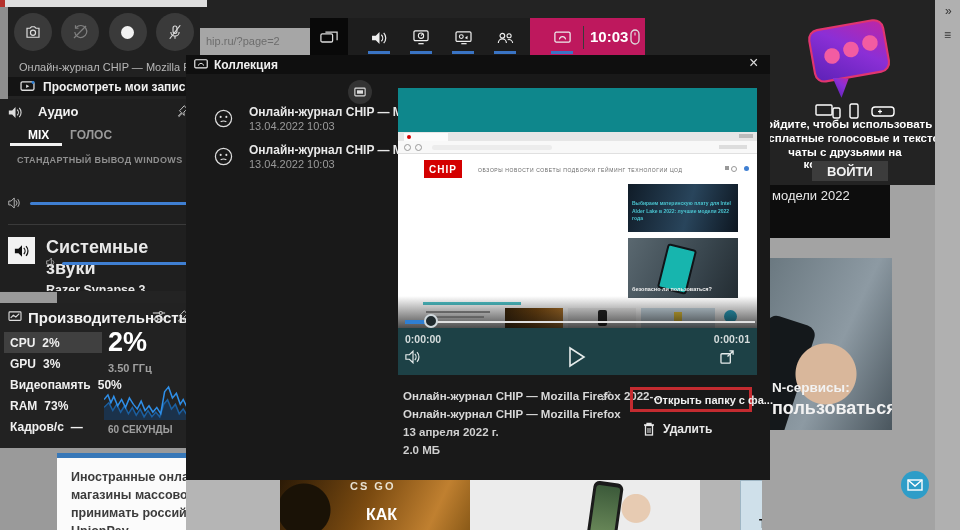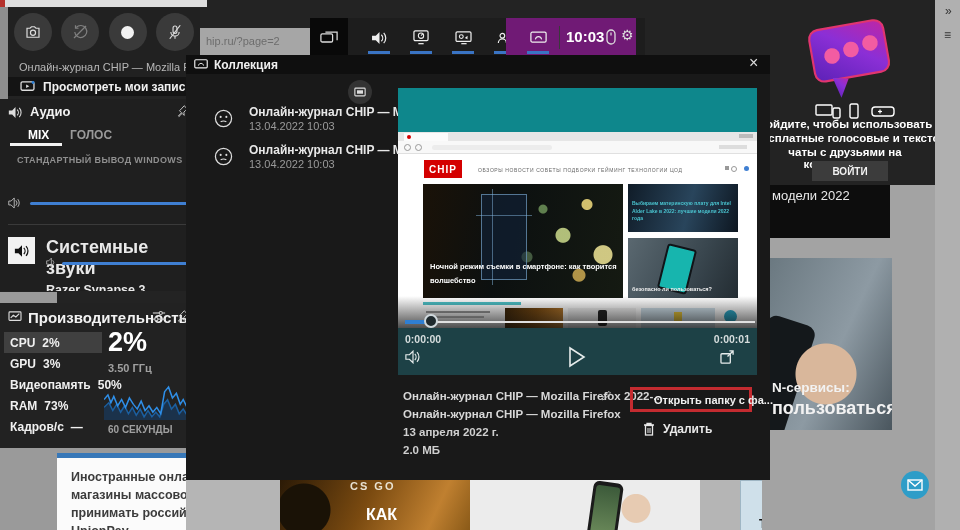--- a/index.html
+++ b/index.html
@@ -115,21 +115,21 @@
       <span style="margin-left:8px;font-size:12px;font-weight:bold;color:#f0f0f0;">Просмотреть мои записи</span>
     </div>
   </div>
 
   <div class="abs" style="left:0;top:99px;width:197px;height:192px;background:#1f1f1f;overflow:hidden;">
 
     <svg class="abs" style="left:8px;top:7px;" width="15" height="13" viewBox="0 0 18 15">
         <path d="M1 5v5h4l4 4V1L5 5z" fill="#ddd"></path>
         <path d="M11 4a5 5 0 0 1 0 7 M13.5 2a8 8 0 0 1 0 11" fill="none" stroke="#ddd" stroke-width="1.3"></path>
       </svg>
-    <div class="abs" style="left:30px;top:5px;font-size:13px;font-weight:bold;color:#f2f2f2;">Аудио</div>
+    <div class="abs" style="left:38px;top:5px;font-size:13px;font-weight:bold;color:#f2f2f2;">Аудио</div>
     <svg class="abs" style="left:176px;top:5px;" width="14" height="14" viewBox="0 0 24 24">
         <path d="M14 3l7 7-4.5 1-3 3 .5 5.5-3.5-3.5-5.5 5.5-1-1 5.5-5.5L6 11.5l3-3z" fill="none" stroke="#cfcfcf" stroke-width="1.6"></path>
       </svg>
     <div class="abs" style="left:28px;top:29px;font-size:12px;font-weight:bold;color:#fff;">MIX</div>
     <div class="abs" style="left:70px;top:29px;font-size:12px;font-weight:bold;color:#9a9a9a;">ГОЛОС</div>
     <div class="abs" style="left:10px;top:44px;width:52px;height:3px;background:#f2f2f2;"></div>
     <div class="abs" style="left:10px;top:56px;font-size:9px;letter-spacing:.4px;color:#8f8f8f;font-weight:bold;margin-left:7px;">СТАНДАРТНЫЙ ВЫВОД WINDOWS</div>
     <svg class="abs" style="left:8px;top:98px;" width="14" height="12" viewBox="0 0 18 15">
         <path d="M1 5v5h3l4 4V1L4 5z" fill="none" stroke="#bbb" stroke-width="1.2"></path>
         <path d="M10 4a5 5 0 0 1 0 7 M12.5 2.5a7.5 7.5 0 0 1 0 10" fill="none" stroke="#bbb" stroke-width="1.2"></path>
@@ -232,21 +232,21 @@
     </div>
     <div class="abs" style="left:174px;top:0;width:42px;height:39px;display:flex;align-items:center;justify-content:center;">
       <svg width="17" height="14" viewBox="0 0 19 15">
           <circle cx="6" cy="5" r="2.6" fill="none" stroke="#eee" stroke-width="1.3"></circle>
           <path d="M1.5 13a4.5 4.5 0 0 1 9 0" fill="none" stroke="#eee" stroke-width="1.3"></path>
           <circle cx="13.5" cy="5" r="2.3" fill="none" stroke="#eee" stroke-width="1.2"></circle>
           <path d="M12 9.5a4 4 0 0 1 5.5 3.5" fill="none" stroke="#eee" stroke-width="1.2"></path>
         </svg>
       <div class="ulc"></div>
     </div>
-    <div class="abs" style="left:196px;top:0;width:130px;height:39px;background:#701a75;text-decoration:underline;">
+    <div class="abs" style="left:220px;top:0;width:130px;height:39px;background:#be185d;text-decoration:underline;">
       <div class="abs" style="left:14px;top:0;width:36px;height:39px;display:flex;align-items:center;justify-content:center;">
         <svg width="17" height="14" viewBox="0 0 19 15">
             <rect x="1" y="1" width="17" height="11" rx="1.5" fill="none" stroke="#eee" stroke-width="1.4"></rect>
             <path d="M6 9c.5-2 1.5-3 3.5-3s3 1 3.5 3" fill="none" stroke="#eee" stroke-width="1.2"></path>
           </svg>
         <div class="ulc"></div>
       </div>
       <div class="abs" style="left:53px;top:8px;width:1px;height:23px;background:#3a3a3a;"></div>
       <div class="abs" style="left:60px;top:10px;font-size:15px;font-weight:bold;color:#fff;">10:03</div>
       <svg class="abs" style="left:100px;top:11px;" width="10" height="16" viewBox="0 0 10 16">
@@ -291,21 +291,21 @@
       </svg>
     <svg class="abs" style="left:226px;top:106px;" width="24" height="11" viewBox="0 0 24 11">
         <rect x="1" y="1" width="22" height="9" rx="3" fill="none" stroke="#fff" stroke-width="1.4"></rect>
         <line x1="7" y1="5.5" x2="11" y2="5.5" stroke="#fff" stroke-width="1.2"></line>
         <line x1="9" y1="3.5" x2="9" y2="7.5" stroke="#fff" stroke-width="1.2"></line>
       </svg>
     <div class="abs" style="left:110px;top:118px;width:180px;text-align:center;font-size:11.5px;font-weight:bold;color:#fff;">Войдите, чтобы использовать</div>
     <div class="abs" style="left:110px;top:132px;width:180px;text-align:center;font-size:11.5px;font-weight:bold;color:#fff;white-space:nowrap;overflow:hidden;">бесплатные голосовые и текстовые</div>
     <div class="abs" style="left:110px;top:146px;width:180px;text-align:center;font-size:11.5px;font-weight:bold;color:#fff;">чаты с друзьями на компьютере,...</div>
     <div class="abs" style="left:167px;top:161px;width:76px;height:20px;background:#3c3c3c;display:flex;align-items:center;justify-content:center;">
-      <span style="font-size:10px;font-weight:bold;color:#f2f2f2;">ВОЙТИ</span>
+      <span style="font-size:13px;font-weight:bold;color:#f2f2f2;">ВОЙТИ</span>
     </div>
   </div>
 
   <div class="abs" style="left:186px;top:55px;width:584px;height:425px;background:#191919;">
     <div class="abs" style="left:0;top:0;width:584px;height:19px;background:#0f0f0f;">
       <svg class="abs" style="left:8px;top:4px;" width="14" height="11" viewBox="0 0 19 15">
           <rect x="1" y="1" width="17" height="11" rx="1.5" fill="none" stroke="#eee" stroke-width="1.6"></rect>
           <path d="M6 9c.5-2 1.5-3 3.5-3s3 1 3.5 3" fill="none" stroke="#eee" stroke-width="1.3"></path>
         </svg>
       <span class="abs" style="left:28px;top:3px;font-size:12px;font-weight:bold;color:#f0f0f0;">Коллекция</span>
@@ -353,35 +353,20 @@
         <div class="abs" style="right:10px;top:4px;width:28px;height:4px;background:#ddd;"></div>
       </div>
       <div class="abs" style="left:26px;top:72px;width:38px;height:18px;background:#d40000;display:flex;align-items:center;justify-content:center;">
         <span style="font-size:10px;font-weight:bold;color:#fff;letter-spacing:1px;">CHIP</span>
       </div>
       <div class="abs nowrap" style="left:80px;top:79px;font-size:5px;color:#666;letter-spacing:.6px;">ОБЗОРЫ   НОВОСТИ   СОВЕТЫ   ПОДБОРКИ   ГЕЙМИНГ   ТЕХНОЛОГИИ   ЦОД</div>
       <div class="abs" style="right:28px;top:78px;width:4px;height:4px;background:#999;"></div>
       <div class="abs" style="right:20px;top:78px;width:4px;height:4px;border:1px solid #999;border-radius:50%;"></div>
       <div class="abs" style="right:8px;top:78px;width:5px;height:5px;background:#3f7fd2;border-radius:50%;"></div>
 
-      <div class="abs" style="left:25px;top:96px;width:200px;height:114px;background:
-        radial-gradient(circle at 82% 18%, rgba(230,210,120,.9) 0 5px, transparent 6px),
-        radial-gradient(circle at 70% 45%, rgba(205,220,140,.85) 0 7px, transparent 8px),
-        radial-gradient(circle at 90% 62%, rgba(240,230,150,.85) 0 9px, transparent 10px),
-        radial-gradient(circle at 60% 22%, rgba(150,200,120,.6) 0 4px, transparent 5px),
-        radial-gradient(circle at 78% 80%, rgba(230,190,90,.75) 0 6px, transparent 7px),
-        radial-gradient(circle at 52% 64%, rgba(120,160,110,.5) 0 5px, transparent 6px),
-        linear-gradient(100deg,#1a1208 0%,#0c1010 40%,#151a12 100%);overflow:hidden;">
-        <div class="abs" style="left:58px;top:10px;width:44px;height:84px;border:1px solid rgba(130,180,220,.6);background:rgba(18,38,66,.5);">
-          <div class="abs" style="left:10px;top:-6px;width:1px;height:96px;background:rgba(130,180,220,.5);"></div>
-          <div class="abs" style="left:-6px;top:20px;width:56px;height:1px;background:rgba(130,180,220,.5);"></div>
-        </div>
-        <div class="abs nowrap" style="left:7px;top:78px;font-size:7.5px;font-weight:bold;color:#fff;">Ночной режим съемки в смартфоне: как творится</div>
-        <div class="abs nowrap" style="left:7px;top:92px;font-size:7.5px;font-weight:bold;color:#fff;">волшебство</div>
-      </div>
 
       <div class="abs" style="left:230px;top:96px;width:110px;height:48px;background:linear-gradient(105deg,#101c28,#29455c 55%,#0d1620);overflow:hidden;">
         <div class="abs" style="left:4px;top:16px;width:102px;font-size:5px;line-height:1.5;font-weight:bold;color:#4ac3cf;">Выбираем материнскую плату для Intel Alder Lake в 2022: лучшие модели 2022 года</div>
       </div>
       <div class="abs" style="left:230px;top:150px;width:110px;height:60px;background:linear-gradient(115deg,#5a6870,#39464e 60%,#232c32);overflow:hidden;">
         <div class="abs" style="left:34px;top:8px;width:26px;height:42px;background:#17b5ae;border:2px solid #101418;border-radius:3px;transform:rotate(14deg);"></div>
         <div class="abs nowrap" style="left:4px;top:48px;font-size:5.5px;font-weight:bold;color:#f0f0f0;">безопасно ли пользоваться?</div>
       </div>
 
       <div class="abs" style="left:25px;top:214px;width:98px;height:3px;background:#4cc0c6;"></div>

